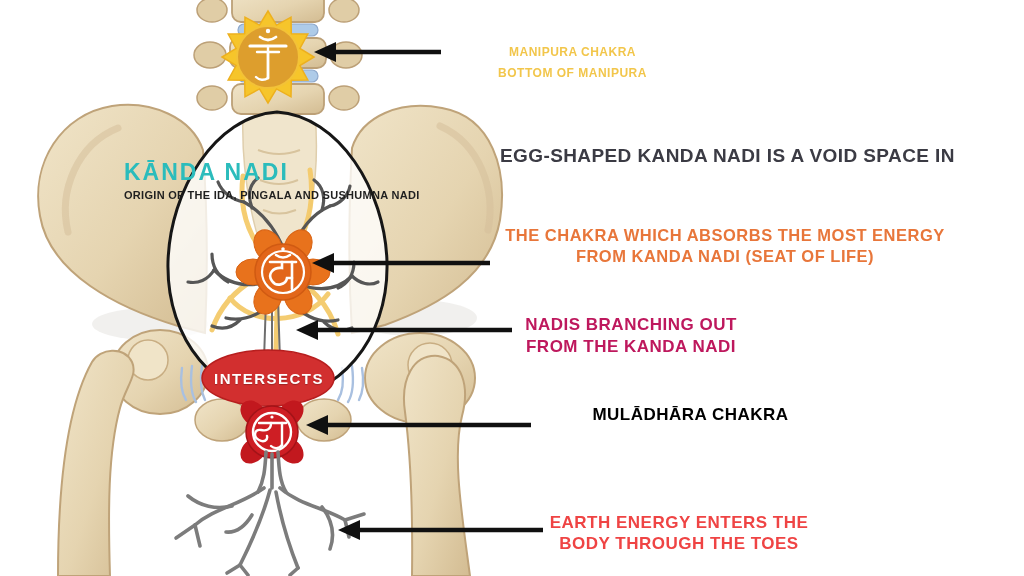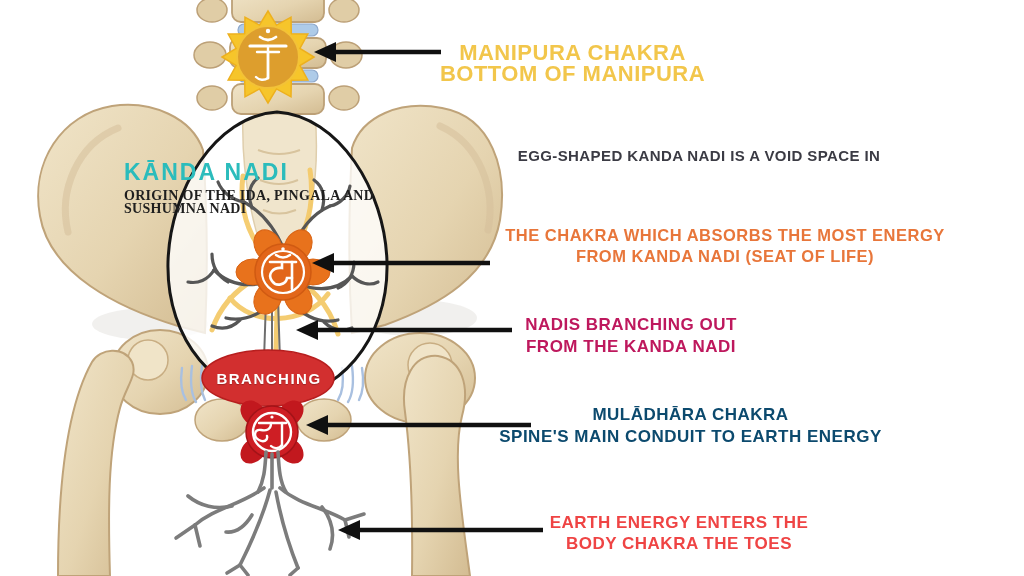--- a/index.html
+++ b/index.html
@@ -3,29 +3,29 @@
 <meta charset="utf-8">
 <style>
   html,body{margin:0;padding:0;background:#fff;}
   .stage{
     position:relative;width:1024px;height:576px;background:#ffffff;
     overflow:hidden;font-family:"Liberation Sans",sans-serif;
   }
   .stage svg{position:absolute;left:0;top:0;}
   .ann{position:absolute;text-align:center;font-weight:bold;}
   .ann div{white-space:nowrap;}
-  .ann-manipura{left:425px;top:42px;width:295px;font-size:22px;line-height:21px;color:#F2C64B;letter-spacing:.5px;}
-  .ann-egg{left:500px;top:146px;width:398px;font-size:15px;line-height:19px;color:#3B3B44;letter-spacing:.4px;}
+  .ann-manipura{left:425px;top:42px;width:295px;font-size:12px;line-height:21px;color:#F2C64B;letter-spacing:.5px;}
+  .ann-egg{left:500px;top:146px;width:398px;font-size:19px;line-height:19px;color:#3B3B44;letter-spacing:.4px;}
   .ann-svadhisthana{left:488px;top:225px;width:474px;font-size:16.5px;line-height:21px;color:#E8763A;letter-spacing:.5px;}
   .ann-nadis{left:512px;top:314px;width:238px;font-size:17px;line-height:22px;color:#be185d;letter-spacing:.5px;}
-  .ann-muladhara{left:483px;top:404px;width:415px;font-size:17px;line-height:22px;color:#0c4a6e;letter-spacing:.5px;}
+  .ann-muladhara{left:483px;top:404px;width:415px;font-size:17px;line-height:22px;color:#000000;letter-spacing:.5px;}
   .ann-earth{left:543px;top:512px;width:272px;font-size:17px;line-height:21px;color:#ef4444;letter-spacing:.5px;}
   .kanda-label{left:124px;top:159px;width:316px;position:absolute;text-align:left;}
   .kanda-title{font-size:23px;font-weight:bold;color:#2BBCBC;letter-spacing:2px;line-height:26px;}
-  .kanda-subtitle{font-size:14px;font-weight:bold;color:#1F1F1F;letter-spacing:.3px;margin-top:4px;line-height:13px;font-family:Liberation Serif, serif;}
+  .kanda-subtitle{font-size:11px;font-weight:bold;color:#1F1F1F;letter-spacing:.3px;margin-top:4px;line-height:13px;}
   .kundalini-label{
     position:absolute;left:202px;top:370px;width:134px;text-align:center;
     font-size:15px;font-weight:bold;color:#ffffff;letter-spacing:1.5px;line-height:18px;
     text-shadow:0 1px 1px rgba(0,0,0,.25);
   }
 </style>
 </head>
 <body>
 
 <div class="stage">
@@ -221,21 +221,21 @@
         <polygon points="338,530 360,520 360,540" stroke="none"></polygon>
       </g>
     </g>
   </svg>
 
   <div class="kanda-label">
     <div class="kanda-title">KĀNDA NADI</div>
     <div class="kanda-subtitle">ORIGIN OF THE IDA, PINGALA AND SUSHUMNA NADI</div>
   </div>
 
-  <div class="kundalini-label">BRANCHING</div>
+  <div class="kundalini-label">INTERSECTS</div>
 
   <div class="ann ann-manipura">
     <div>MANIPURA  CHAKRA</div>
     <div>BOTTOM OF MANIPURA</div>
   </div>
 
   <div class="ann ann-egg">
     <div>EGG-SHAPED KANDA NADI IS A VOID SPACE IN</div>
   </div>
 
@@ -244,21 +244,20 @@
     <div>FROM KANDA NADI (SEAT OF LIFE)</div>
   </div>
 
   <div class="ann ann-nadis">
     <div>NADIS BRANCHING OUT</div>
     <div>FROM THE KANDA NADI</div>
   </div>
 
   <div class="ann ann-muladhara">
     <div>MULĀDHĀRA CHAKRA</div>
-    <div>SPINE'S MAIN CONDUIT TO EARTH ENERGY</div>
   </div>
 
   <div class="ann ann-earth">
     <div>EARTH ENERGY ENTERS THE</div>
-    <div>BODY CHAKRA THE TOES</div>
+    <div>BODY THROUGH THE TOES</div>
   </div>
 
 </div>
 
 </body></html>

